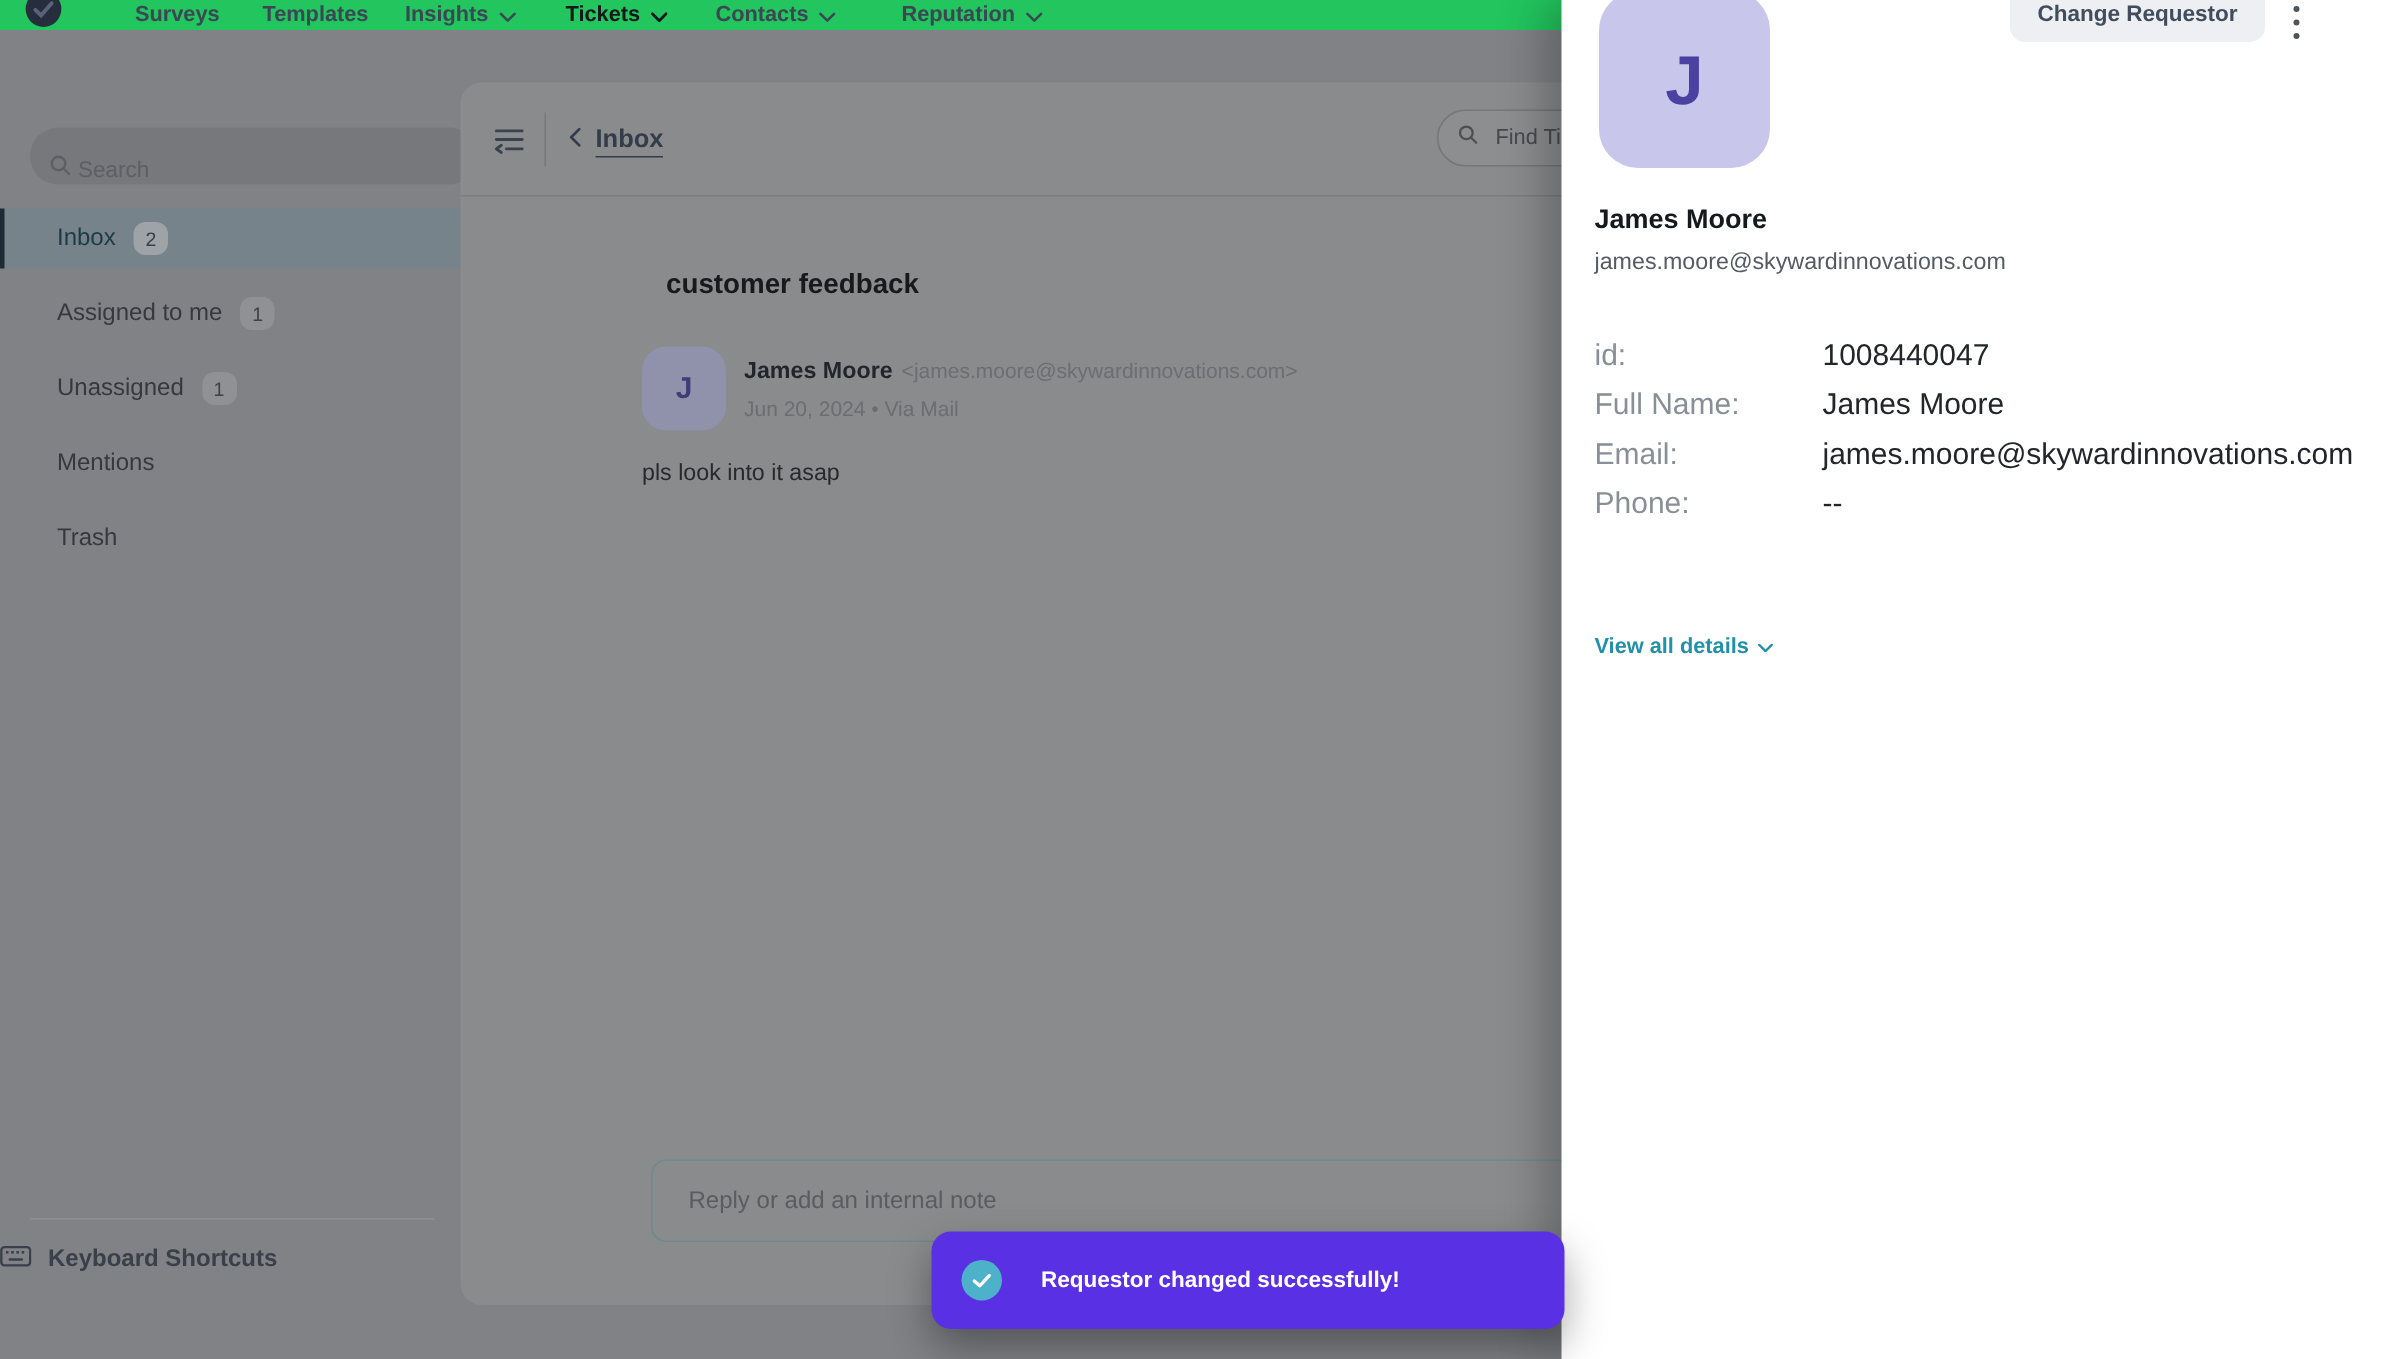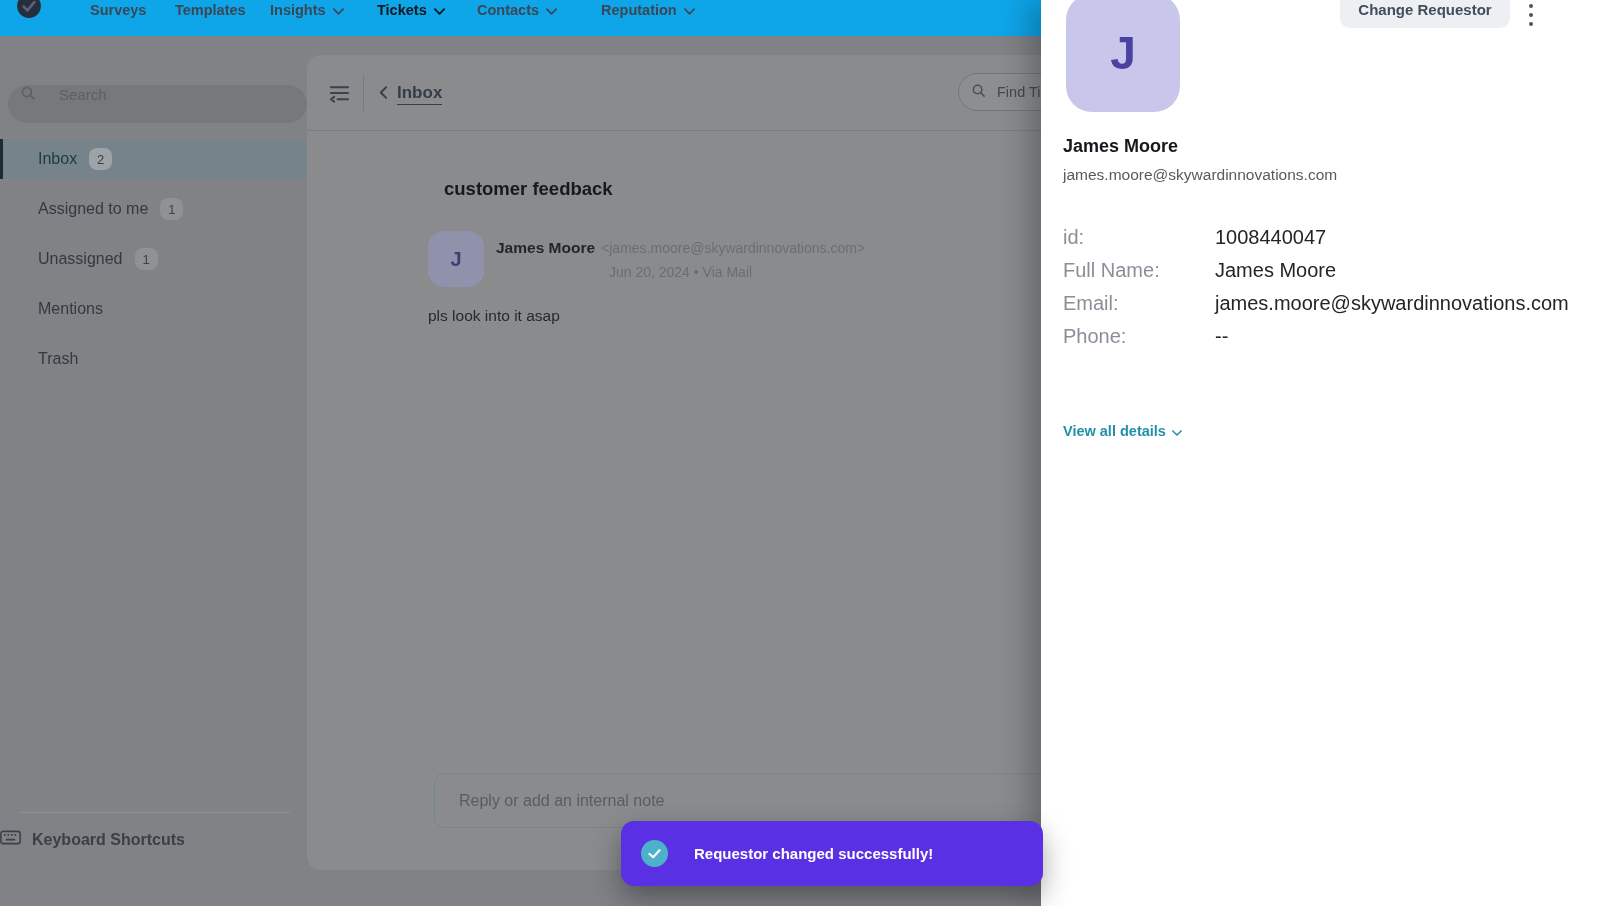--- a/index.html
+++ b/index.html
@@ -1,31 +1,31 @@
 <!DOCTYPE html>
 <html><head>
 <meta charset="utf-8">
 <style>
   html,body{margin:0;padding:0;width:1600px;height:906px;overflow:hidden;}
   body{background:#818286;font-family:"Liberation Sans",sans-serif;position:relative;
        -webkit-font-smoothing:antialiased;}
   .stage{position:absolute;inset:0;}
 
   
-  .navbar{position:absolute;left:0;top:0;width:1600px;height:36px;background:#0ea5e9;z-index:2;text-align:right;}
+  .navbar{position:absolute;left:0;top:0;width:1600px;height:20px;background:#22c55e;z-index:2;text-align:right;}
   .logo{position:absolute;left:16px;top:-7px;width:26px;height:26px;}
   .nav-item{position:absolute;top:0;height:20px;display:flex;align-items:center;gap:7px;
             font-size:14.5px;font-weight:600;color:#3b4754;cursor:pointer;white-space:nowrap;}
   .nav-item.active{color:#14171c;font-weight:700;}
   .nav-item svg{margin-top:2px;}
 
   
   .sidebar{position:absolute;left:0;top:20px;width:307px;bottom:0;}
-  .search-pill{position:absolute;left:8px;top:65px;width:275px;height:38px;border-radius:19px;
-               background:#76787b;display:flex;align-items:flex-start;padding:0 12px;gap:21px;color:#5c5f63;}
+  .search-pill{position:absolute;left:20px;top:65px;width:275px;height:38px;border-radius:19px;
+               background:#76787b;display:flex;align-items:flex-end;padding:0 12px;gap:2px;color:#5c5f63;}
   .search-pill input{flex:1;background:transparent;border:none;outline:none;font-size:15px;
                color:#5c5f63;font-family:inherit;}
   .search-pill input::placeholder{color:#5c5f63;}
   .side-list{position:absolute;left:0;top:119px;right:0;}
   .side-item{position:relative;height:40px;display:flex;align-items:center;padding-left:38px;
              margin-bottom:10px;font-size:16px;color:#35393f;cursor:pointer;}
   .side-item.active{width:293px;padding-left:38px;background:#76838b;border-radius:0 999px 999px 0;
              color:#1c3b45;font-weight:500;}
   .side-item.active .bar{position:absolute;left:0;top:0;width:3px;height:100%;background:#1d2b34;}
   .badge{margin-left:12px;min-width:9px;height:22px;padding:0 7px;border-radius:8px;background:#8f9194;
@@ -51,21 +51,21 @@
   .find-pill input{flex:1;background:transparent;border:none;outline:none;font-size:14.5px;
              color:#45484d;font-family:inherit;}
   .find-pill input::placeholder{color:#45484d;}
   .ticket-title{position:absolute;left:137px;top:123px;font-size:18.5px;font-weight:700;color:#17191d;}
   .msg{position:absolute;left:121px;top:176px;display:flex;gap:12px;}
   .msg-avatar{width:56px;height:56px;border-radius:16px;background:#9092ab;color:#3f3d78;
               font-size:20px;font-weight:700;display:flex;align-items:center;justify-content:center;}
   .msg-head{padding-top:8px;}
   .sender-name{font-size:15.5px;font-weight:700;color:#22252b;}
   .sender-addr{font-size:14px;color:#6b6e72;margin-left:6px;}
-  .msg-meta{font-size:14px;color:#6a6d71;margin-top:7px;text-align:center;}
+  .msg-meta{font-size:14px;color:#6a6d71;margin-top:7px;}
   .msg-body{position:absolute;left:121px;top:252px;font-size:15.5px;color:#26292e;}
   .reply-box{position:absolute;left:127px;top:718px;width:700px;height:55px;box-sizing:border-box;
              border:1.5px solid #6a8b90;border-radius:10px;display:flex;align-items:center;
              padding:0 22px;}
   .reply-box input{flex:1;background:transparent;border:none;outline:none;font-size:16px;
              color:#595d61;font-family:inherit;}
   .reply-box input::placeholder{color:#595d61;}
 
   
   .panel{position:absolute;left:1041px;top:0;width:559px;height:906px;background:#ffffff;

